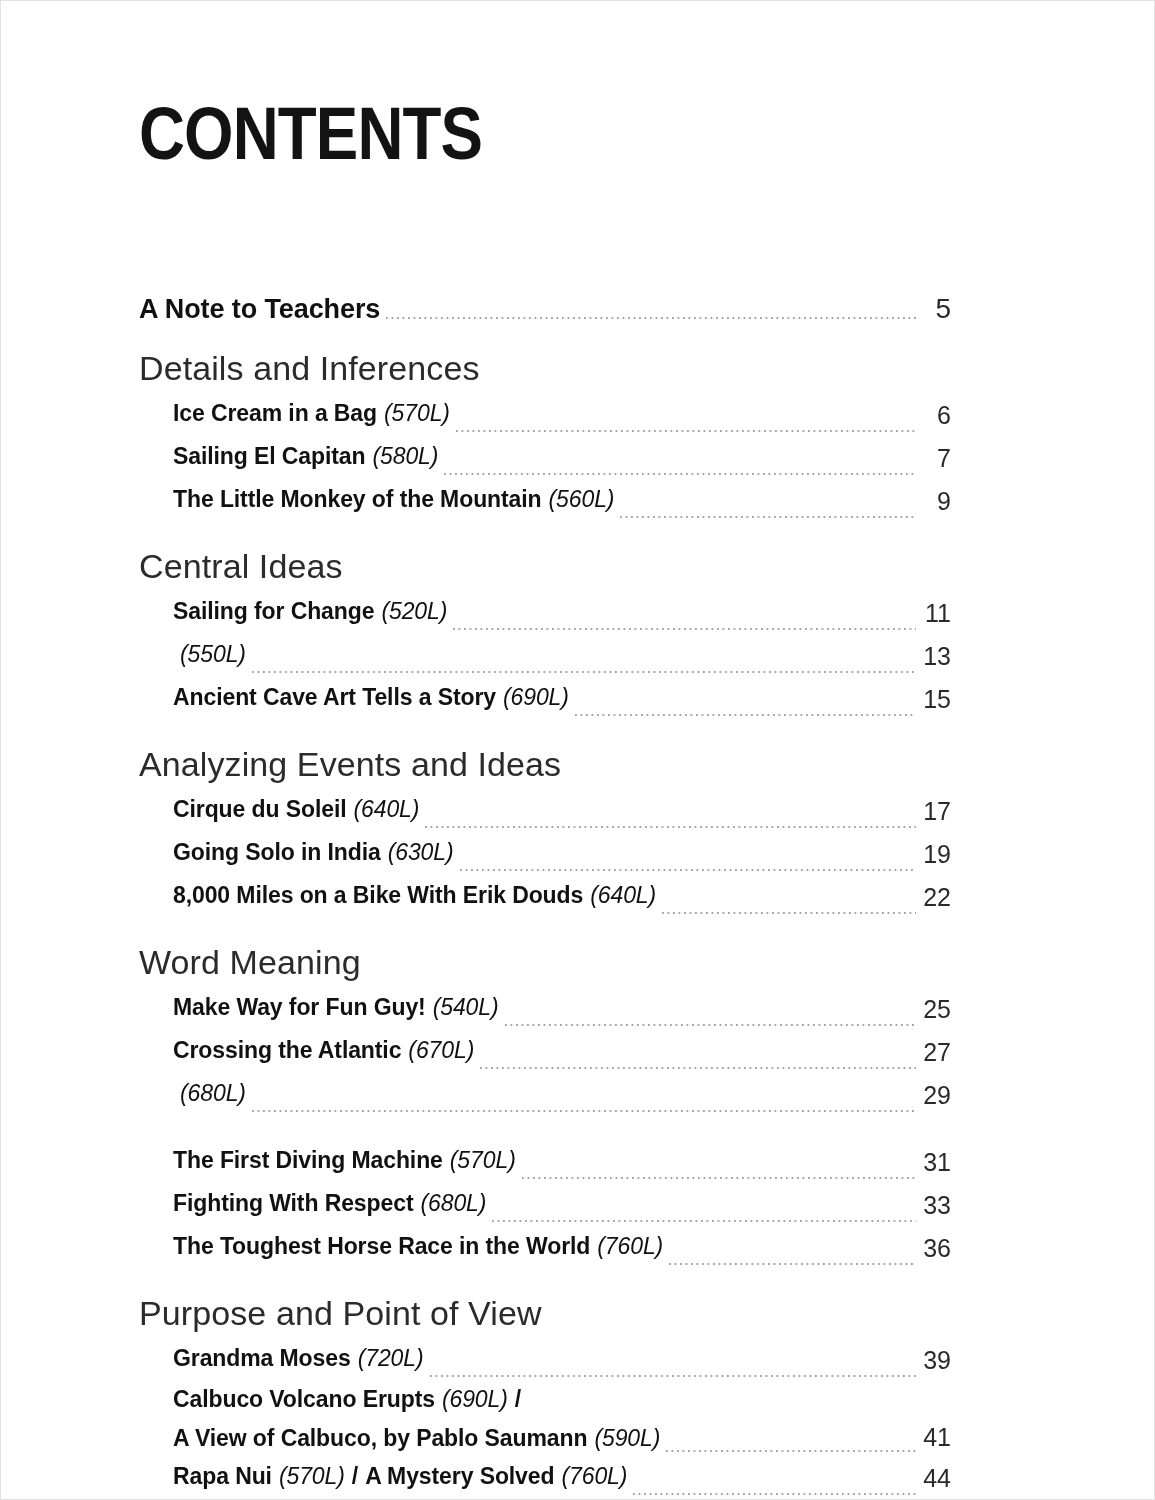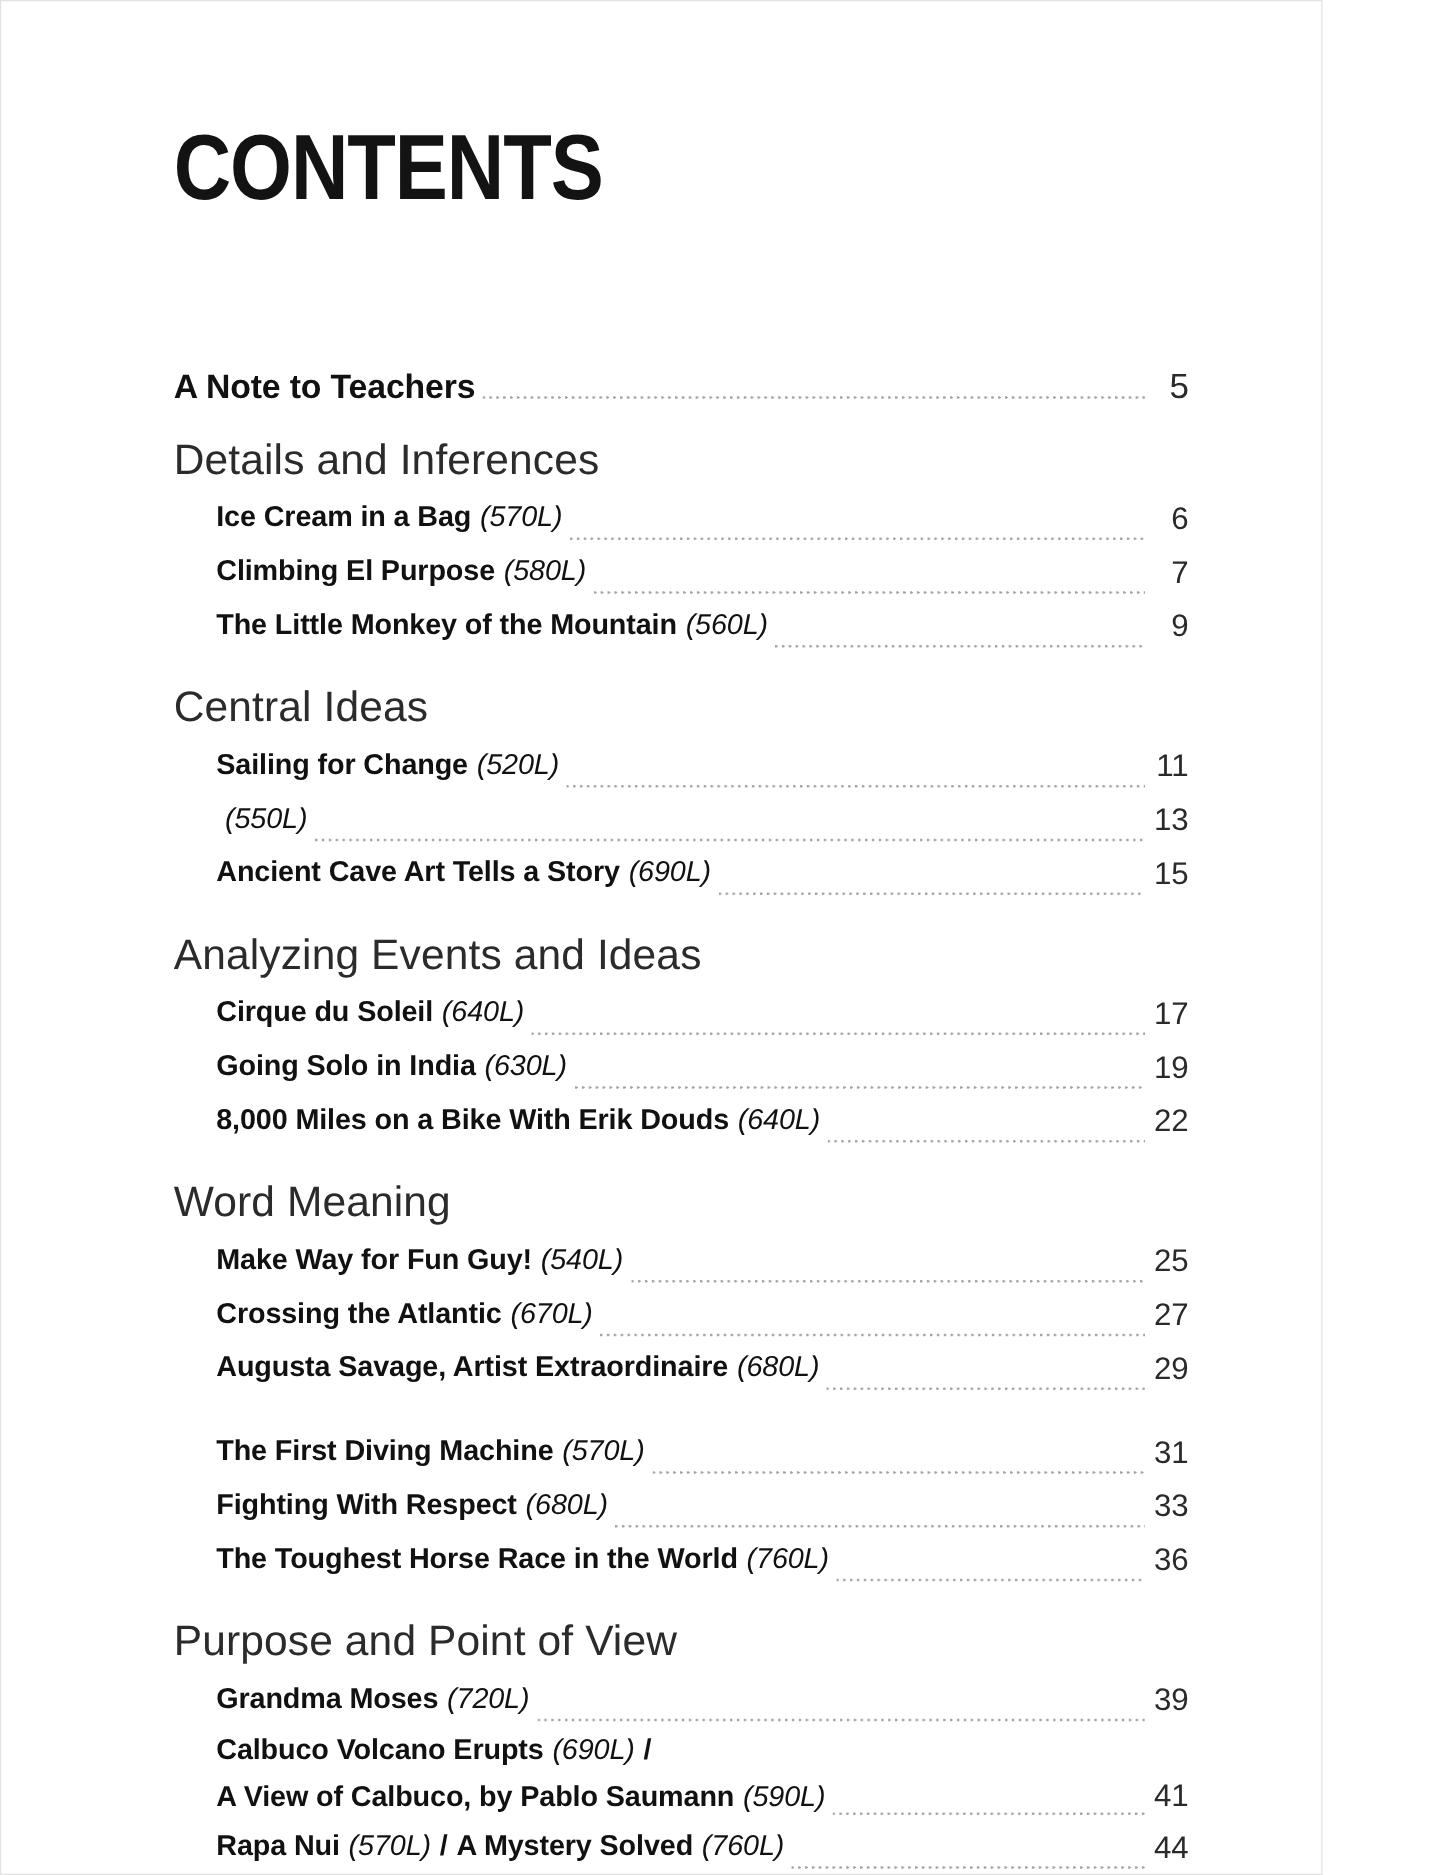--- a/index.html
+++ b/index.html
@@ -3,21 +3,21 @@
 <meta charset="utf-8">
 <style>
   html, body {
     margin: 0;
     padding: 0;
     background: #ffffff;
   }
 
   .page {
     position: relative;
-    width: 1058px;
+    width: 1155px;
     height: 1500px;
     background: #ffffff;
     box-sizing: border-box;
     border: 1px solid #e2e2e2;
     overflow: hidden;
     font-family: "Liberation Sans", sans-serif;
     color: #1a1a1a;
   }
 
   .page-title {
@@ -163,21 +163,21 @@
     <div class="section">
       <div class="section-title">Details and Inferences</div>
       <div class="entries">
         <div class="entry">
           <span class="entry-title">Ice Cream in a Bag</span>
           <span class="lex">(570L)</span>
           <span class="leader"></span>
           <span class="pagenum">6</span>
         </div>
         <div class="entry">
-          <span class="entry-title">Climbing El Purpose</span>
+          <span class="entry-title">Sailing El Capitan</span>
           <span class="lex">(580L)</span>
           <span class="leader"></span>
           <span class="pagenum">7</span>
         </div>
         <div class="entry">
           <span class="entry-title">The Little Monkey of the Mountain</span>
           <span class="lex">(560L)</span>
           <span class="leader"></span>
           <span class="pagenum">9</span>
         </div>
@@ -240,21 +240,20 @@
           <span class="leader"></span>
           <span class="pagenum">25</span>
         </div>
         <div class="entry">
           <span class="entry-title">Crossing the Atlantic</span>
           <span class="lex">(670L)</span>
           <span class="leader"></span>
           <span class="pagenum">27</span>
         </div>
         <div class="entry">
-          <span class="entry-title">Augusta Savage, Artist Extraordinaire</span>
           <span class="lex">(680L)</span>
           <span class="leader"></span>
           <span class="pagenum">29</span>
         </div>
       </div>
     </div>
 
     <div class="section">
       <div class="entries">
         <div class="entry">

